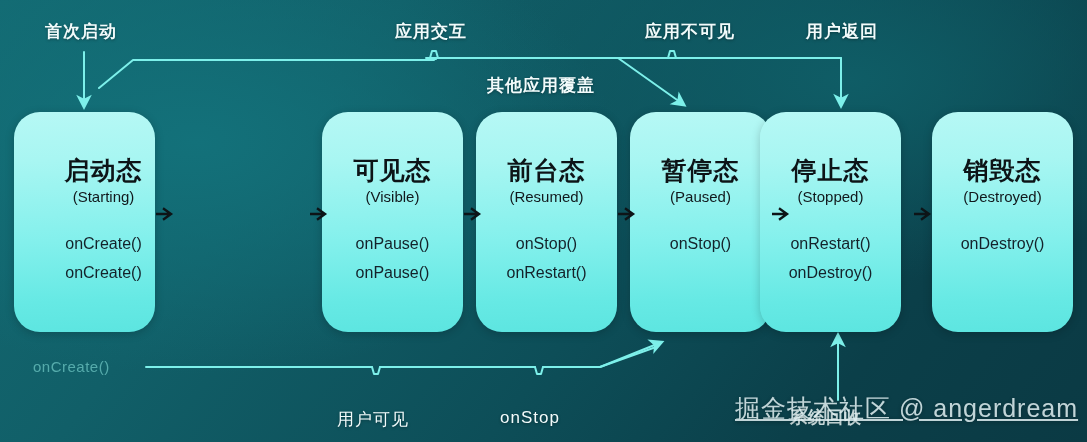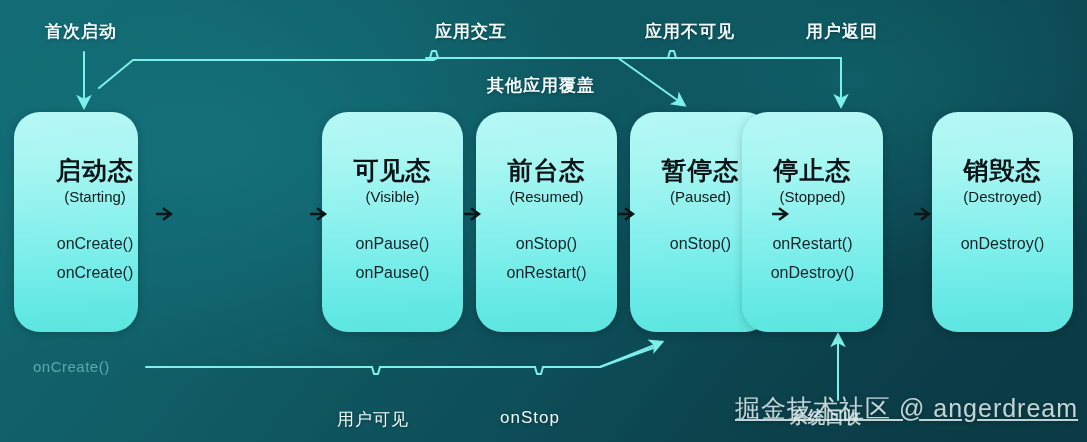--- a/index.html
+++ b/index.html
@@ -159,26 +159,26 @@
       <path d="M380,367 L535,367"></path>
       <path d="M535,367 L537,374 L541,374 L543,367"></path>
       <path d="M543,367 L600,367 L656,347"></path>
       <path d="M600,367 L657,344" marker-end="url(#ah)"></path>
 
       <path d="M838,400 L838,340" marker-end="url(#ah)"></path>
     </g>
   </svg>
 
   <div class="tlabel" style="left:45px;  top:20px;">首次启动</div>
-  <div class="tlabel" style="left:395px; top:20px;margin-left:40px;">应用交互</div>
+  <div class="tlabel" style="left:395px; top:20px;">应用交互</div>
   <div class="tlabel" style="left:645px; top:20px;">应用不可见</div>
   <div class="tlabel" style="left:487px; top:74px;">其他应用覆盖</div>
   <div class="tlabel" style="left:806px; top:20px;">用户返回</div>
 
-  <div class="box" style="left:14px;  width:124px;padding-left:38px;">
+  <div class="box" style="left:14px;  width:141px;padding-left:38px;">
     <div class="cn">启动态</div>
     <div class="en">(Starting)</div>
     <div class="cbs">
       <div class="cb">onCreate()</div>
       <div class="cb">onCreate()</div>
     </div>
   </div>
 
 
   <div class="box" style="left:322px; width:141px;">
@@ -200,21 +200,21 @@
   </div>
 
   <div class="box" style="left:630px; width:141px;text-align:center;">
     <div class="cn">暂停态</div>
     <div class="en">(Paused)</div>
     <div class="cbs">
       <div class="cb">onStop()</div>
     </div>
   </div>
 
-  <div class="box" style="left:742px; width:141px;">
+  <div class="box" style="left:760px; width:141px;">
     <div class="cn">停止态</div>
     <div class="en">(Stopped)</div>
     <div class="cbs">
       <div class="cb">onRestart()</div>
       <div class="cb">onDestroy()</div>
     </div>
   </div>
 
   <div class="box" style="left:932px; width:141px;">
     <div class="cn">销毁态</div>

